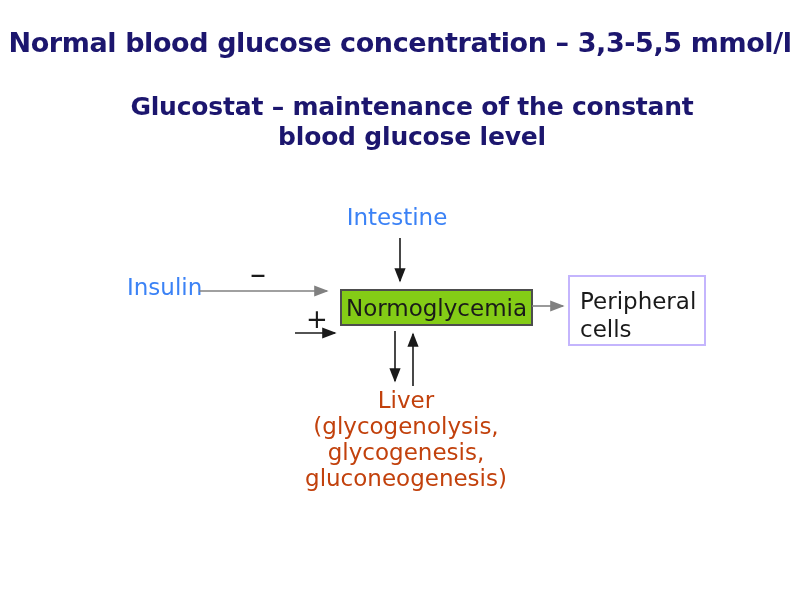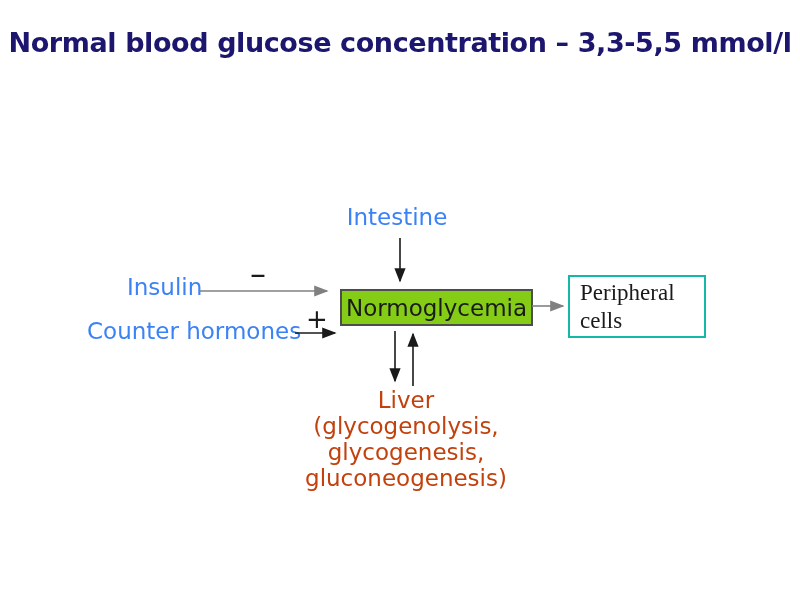--- a/index.html
+++ b/index.html
@@ -61,27 +61,26 @@
     display: flex;
     align-items: center;
     justify-content: center;
     font-size: 23px;
     color: #1a1a1a;
     white-space: nowrap;
   }
   .peripheral-box {
     left: 568px; top: 275px;
     width: 124px; height: 57px;
-    border: 2px solid #14b8a6;
+    border: 2px solid #c4b5fd;
     background: #ffffff;
-    padding: 2px 0 0 10px;
+    padding: 10px 0 0 10px;
     font-size: 23px;
     line-height: 28px;
     color: #1a1a1a;
-    font-family: Liberation Serif, serif;
   }
   .liver-block {
     left: 291px; top: 387px;
     width: 230px;
     text-align: center;
     font-size: 23px;
     line-height: 26px;
     color: #c2410c;
     white-space: pre-line;
   }
@@ -91,26 +90,27 @@
     pointer-events: none;
   }
 </style>
 </head>
 <body>
 
 <div id="slide">
 
   <div class="abs title">Normal blood glucose concentration – 3,3-5,5 mmol/l</div>
 
+  <div class="abs subtitle">Glucostat – maintenance of the constant
+blood glucose level</div>
 
   <div class="abs dlabel intestine-label">Intestine</div>
 
   <div class="abs dlabel insulin-label">Insulin</div>
 
-  <div class="abs dlabel counter-label">Counter hormones</div>
 
   <div class="abs sign minus-sign">–</div>
 
   <div class="abs sign plus-sign">+</div>
 
   <div class="abs normo-box">
     <span>Normoglycemia</span>
   </div>
 
   <div class="abs peripheral-box">

